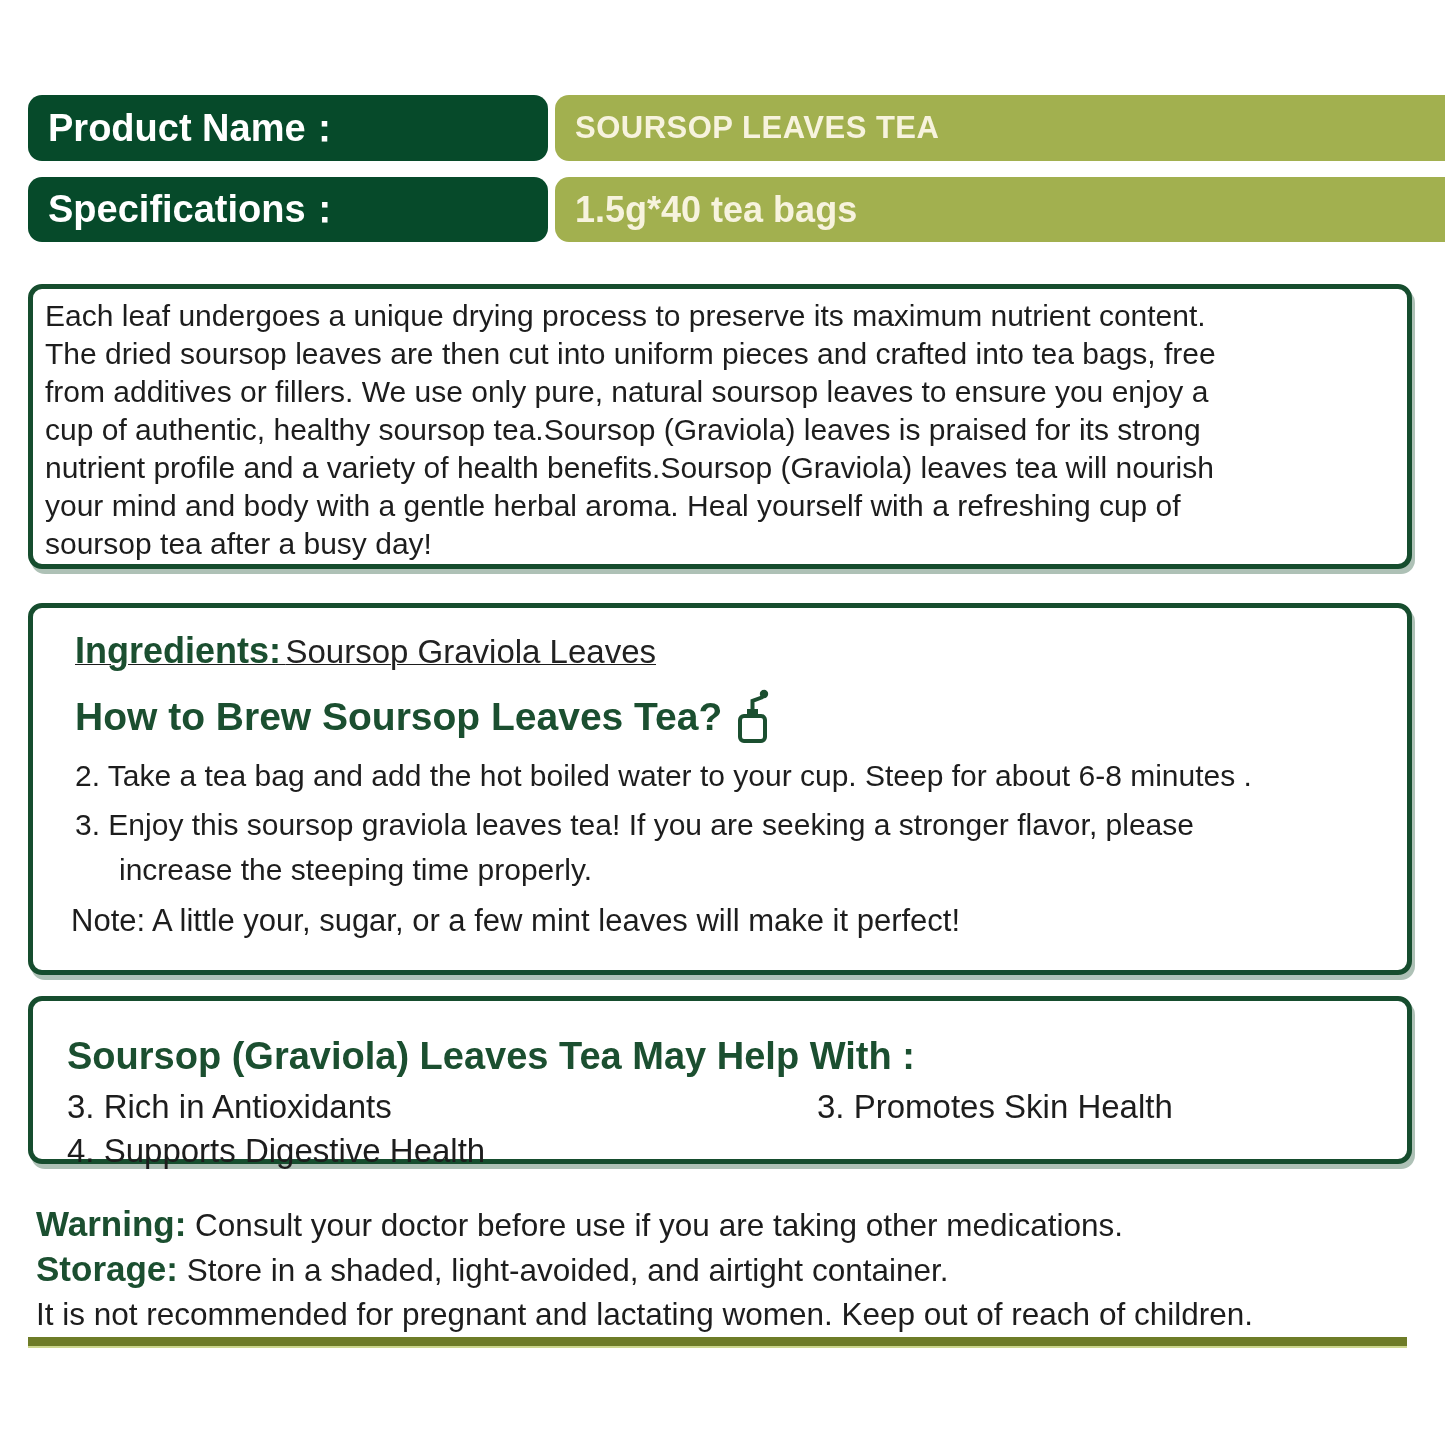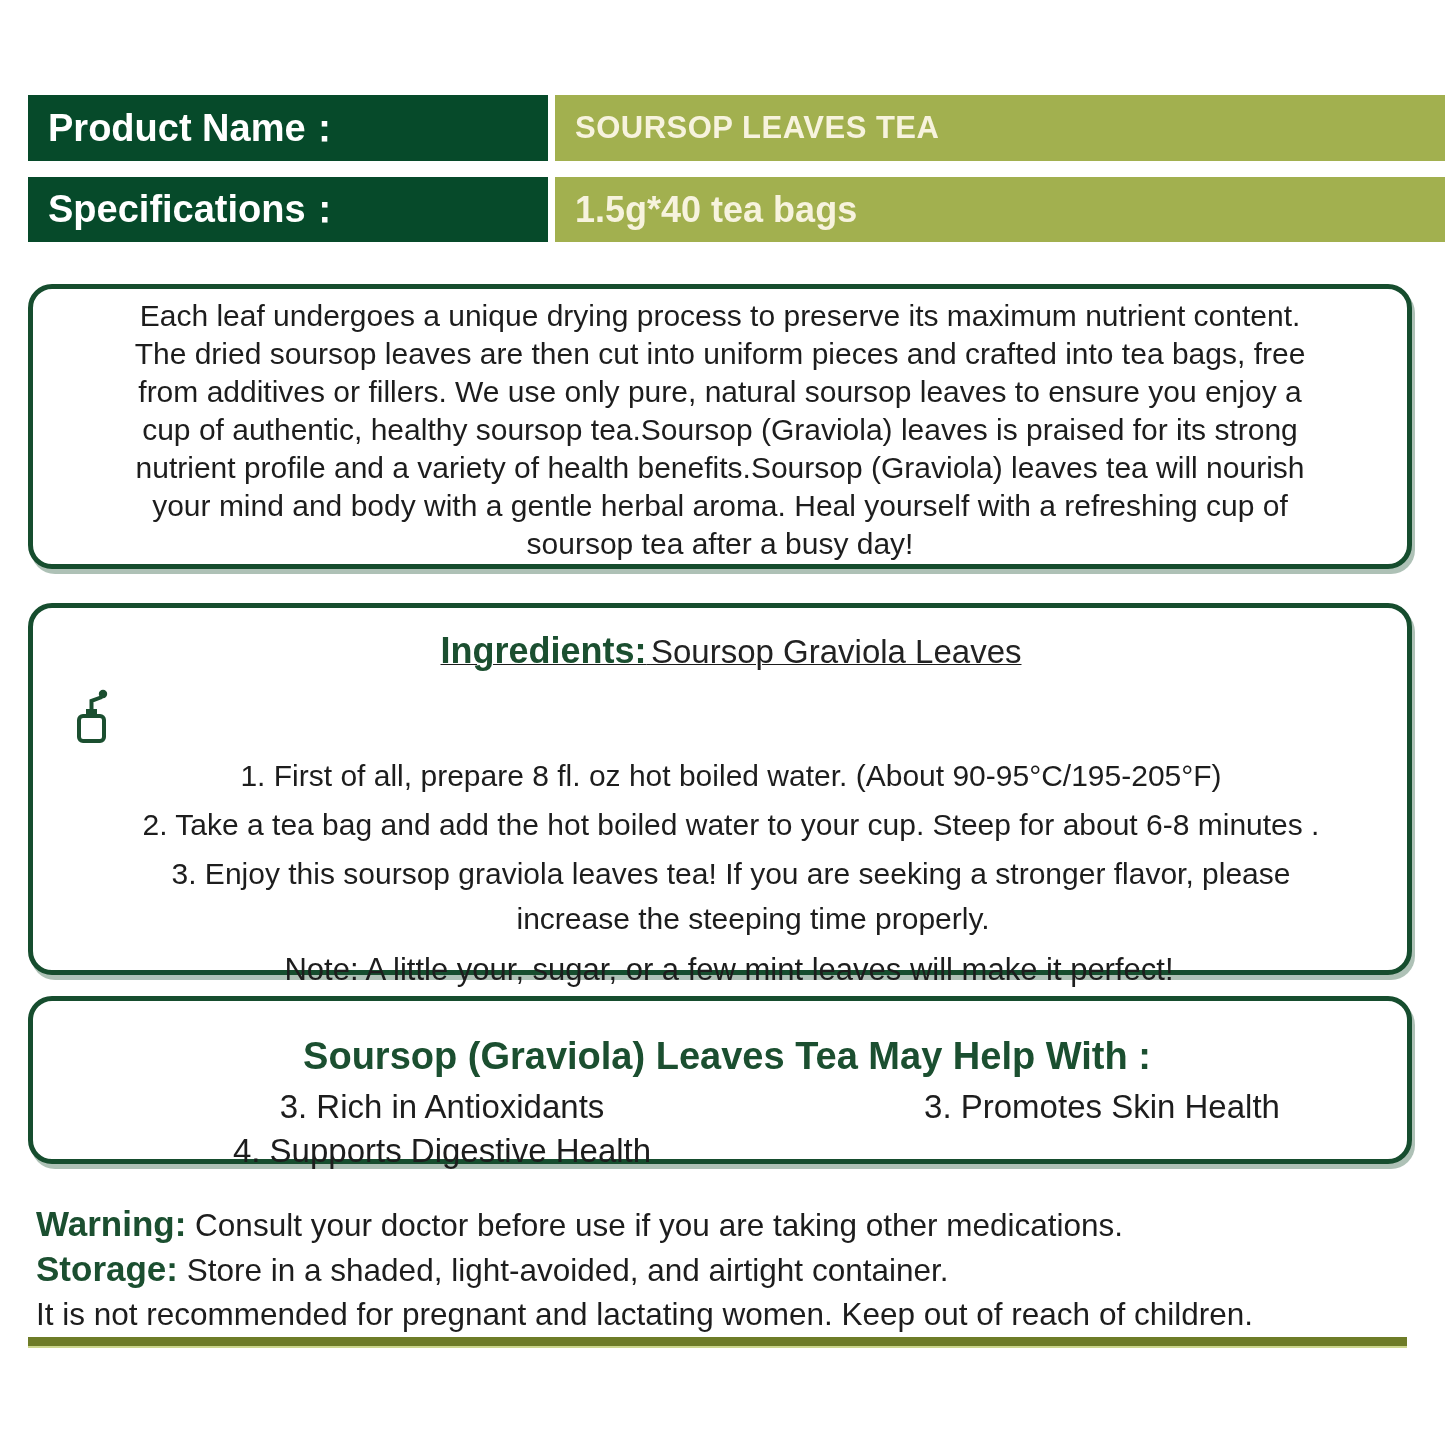--- a/index.html
+++ b/index.html
@@ -12,31 +12,31 @@
     --text:#1d1d1d;
     --bg:#ffffff;
   }
   *{box-sizing:border-box;margin:0;padding:0;}
   html,body{background:#fff;}
   body{font-family:"Liberation Sans","DejaVu Sans",sans-serif;color:var(--text);}
   .page{position:relative;width:1445px;height:1445px;background:var(--bg);overflow:hidden;}
 
   
   .hdr-row{position:absolute;left:0;width:1445px;}
-  .hdr-cell{position:absolute;top:0;height:100%;display:flex;align-items:center;}
+  .hdr-cell{position:absolute;top:0;height:100%;display:flex;align-items:center;border-radius:14px;}
   .hdr-label-cell{left:28px;width:520px;background:var(--dark-green);padding-left:20px;}
   .hdr-value-cell{left:555px;width:932px;background:var(--olive);padding-left:20px;}
   .hdr-label{color:#fff;font-size:38px;font-weight:700;}
   .hdr-value{color:var(--cream);font-weight:700;}
   .hdr-value.caps{font-size:31px;letter-spacing:.5px;}
   .hdr-value.spec{font-size:36px;}
 
   
   .box{position:absolute;left:28px;width:1384px;border:5px solid var(--border-green);
-       border-radius:24px;background:#fff;box-shadow:3px 5px 0 rgba(22,77,46,.35);text-align:center;}
+       border-radius:14px;background:#fff;box-shadow:3px 5px 0 rgba(22,77,46,.35);}
   .box1{top:284px;height:285px;padding:8px 12px 0 12px;}
   .box1 p{font-size:30px;line-height:38px;white-space:pre-line;color:var(--text);}
 
   .box2{top:603px;height:372px;padding:18px 20px 0 42px;}
   .ing-line{line-height:50px;text-decoration:underline;}
   .green-h{color:var(--heading-green);font-weight:700;}
   .ing-label{font-size:36px;}
   .ing-value{font-size:33px;color:#222;}
   .brew-line{margin-top:6px;line-height:52px;display:flex;align-items:center;gap:14px;}
   .brew-h{font-size:39px;}
@@ -89,31 +89,31 @@
 your mind and body with a gentle herbal aroma. Heal yourself with a refreshing cup of
 soursop tea after a busy day!</p>
   </div>
 
   <div class="box box2">
     <div class="ing-line">
       <span class="green-h ing-label">Ingredients:</span>
       <span class="ing-value">Soursop Graviola Leaves</span>
     </div>
     <div class="brew-line">
+      <span class="green-h brew-h">How to Brew Soursop Leaves Tea?</span>
       <svg class="teabag-svg" width="34" height="56" viewBox="0 0 34 56">
         <g fill="none" stroke="#1b4f30" stroke-width="4">
           <rect x="4" y="27" width="25" height="25" rx="4"></rect>
           <rect x="11" y="20" width="11" height="7" fill="#1b4f30" stroke="none"></rect>
           <polyline points="16.5,20 16.5,12 27,8"></polyline>
           <circle cx="28" cy="5" r="3.2" fill="#1b4f30" stroke-width="2"></circle>
         </g>
       </svg>
     </div>
     <div class="steps">
-      <div class="step">1. First of all, prepare 8 fl. oz hot boiled water. (About 90-95°C/195-205°F)</div>
       <div class="step">2. Take a tea bag and add the hot boiled water to your cup. Steep for about 6-8 minutes .</div>
       <div class="step">3. Enjoy this soursop graviola leaves tea! If you are seeking a stronger flavor, please
 increase the steeping time properly.</div>
     </div>
     <div class="note">Note: A little your, sugar, or a few mint leaves will make it perfect!</div>
   </div>
 
   <div class="box box3">
     <div class="green-h benefits-h">Soursop (Graviola) Leaves Tea May Help With :</div>
     <div class="benefits-grid">

